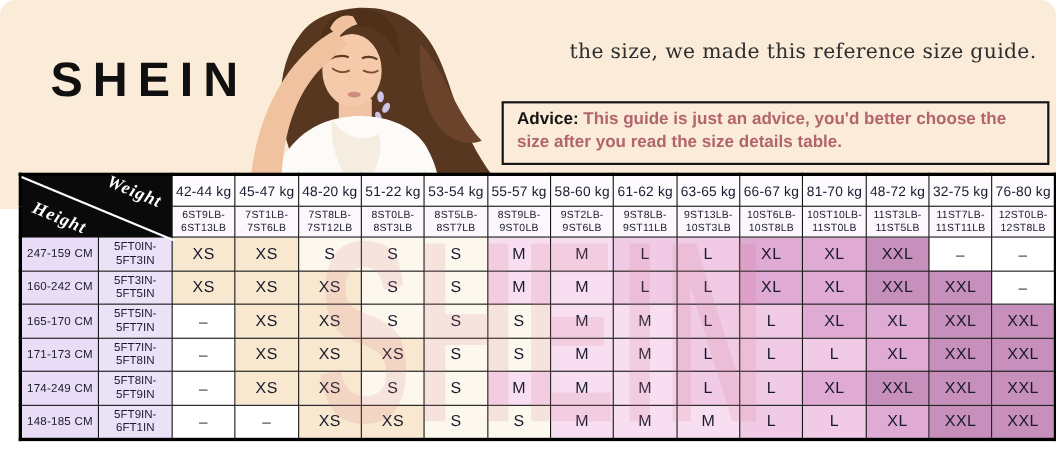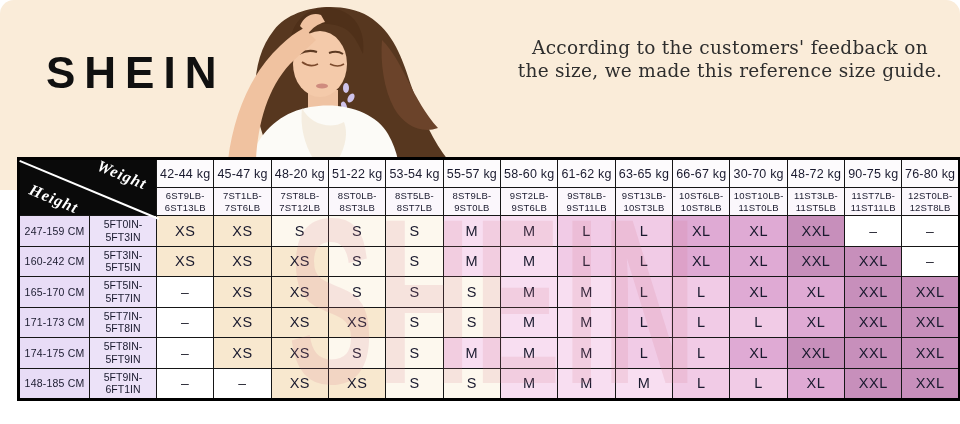--- a/index.html
+++ b/index.html
@@ -68,24 +68,27 @@
     </g>
     <path d="M118,160 C128,130 150,112 178,107 C210,101 244,112 256,134 C261,143 264,151 266,160 Z" fill="#fcfbf7"></path>
     <path d="M170,108 C178,124 198,130 212,122 C216,132 214,146 206,160 L182,160 C172,144 168,126 170,108 Z" fill="#f2ead9" opacity="0.8"></path>
     <path d="M96,160 C102,112 120,72 148,46 C156,38 164,32 172,28 L184,40 C176,48 166,56 158,64 C136,88 126,122 124,160 Z" fill="#f0c2a0"></path>
     <path d="M168,26 C172,16 181,12 189,15 L193,22 C186,24 180,28 176,34 Z" fill="#f0c2a0"></path>
   </svg>
 
   <div class="brand">SHEIN</div>
 
   <div class="headline">
-    <span>According to the customers' feedback on</span>
     <span>the size, we made this reference size guide.</span>
   </div>
 
+  <div class="advice-box">
+    <span class="advice-label">Advice:</span>
+    <span class="advice-text">This guide is just an advice, you'd better choose the size after you read the size details table.</span>
+  </div>
 
   <table class="size-table">
     <colgroup>
         <col style="width: 71px;">
         <col style="width: 67px;">
         <col style="width: 57.35px;">
         <col style="width: 57.35px;">
         <col style="width: 57.35px;">
         <col style="width: 57.35px;">
         <col style="width: 57.35px;">
@@ -109,23 +112,23 @@
       <th class="kg">42-44 kg</th>
           <th class="kg">45-47 kg</th>
           <th class="kg">48-20 kg</th>
           <th class="kg">51-22 kg</th>
           <th class="kg">53-54 kg</th>
           <th class="kg">55-57 kg</th>
           <th class="kg">58-60 kg</th>
           <th class="kg">61-62 kg</th>
           <th class="kg">63-65 kg</th>
           <th class="kg">66-67 kg</th>
-          <th class="kg">30-70 kg</th>
+          <th class="kg">81-70 kg</th>
           <th class="kg">48-72 kg</th>
-          <th class="kg">90-75 kg</th>
+          <th class="kg">32-75 kg</th>
           <th class="kg">76-80 kg</th>
         </tr>
       <tr>
           <th class="stlb"><span>6ST9LB-</span><br><span>6ST13LB</span></th>
           <th class="stlb"><span>7ST1LB-</span><br><span>7ST6LB</span></th>
           <th class="stlb"><span>7ST8LB-</span><br><span>7ST12LB</span></th>
           <th class="stlb"><span>8ST0LB-</span><br><span>8ST3LB</span></th>
           <th class="stlb"><span>8ST5LB-</span><br><span>8ST7LB</span></th>
           <th class="stlb"><span>8ST9LB-</span><br><span>9ST0LB</span></th>
           <th class="stlb"><span>9ST2LB-</span><br><span>9ST6LB</span></th>
@@ -205,21 +208,21 @@
           <td style="background: rgb(248, 222, 241);">M</td>
           <td style="background: rgb(248, 222, 241);">M</td>
           <td style="background: rgb(241, 203, 230);">L</td>
           <td style="background: rgb(241, 203, 230);">L</td>
           <td style="background: rgb(241, 203, 230);">L</td>
           <td style="background: rgb(223, 170, 212);">XL</td>
           <td style="background: rgb(199, 143, 187);">XXL</td>
           <td style="background: rgb(199, 143, 187);">XXL</td>
         </tr>
         <tr>
-          <th class="cm">174-175 CM</th>
+          <th class="cm">174-249 CM</th>
           <th class="ftin"><span>5FT8IN-</span><br><span>5FT9IN</span></th>
           <td class="empty" style="background: rgb(255, 255, 255);">–</td>
           <td style="background: rgb(248, 232, 207);">XS</td>
           <td style="background: rgb(248, 232, 207);">XS</td>
           <td style="background: rgb(253, 248, 238);">S</td>
           <td style="background: rgb(253, 248, 238);">S</td>
           <td style="background: rgb(248, 222, 241);">M</td>
           <td style="background: rgb(248, 222, 241);">M</td>
           <td style="background: rgb(248, 222, 241);">M</td>
           <td style="background: rgb(241, 203, 230);">L</td>

